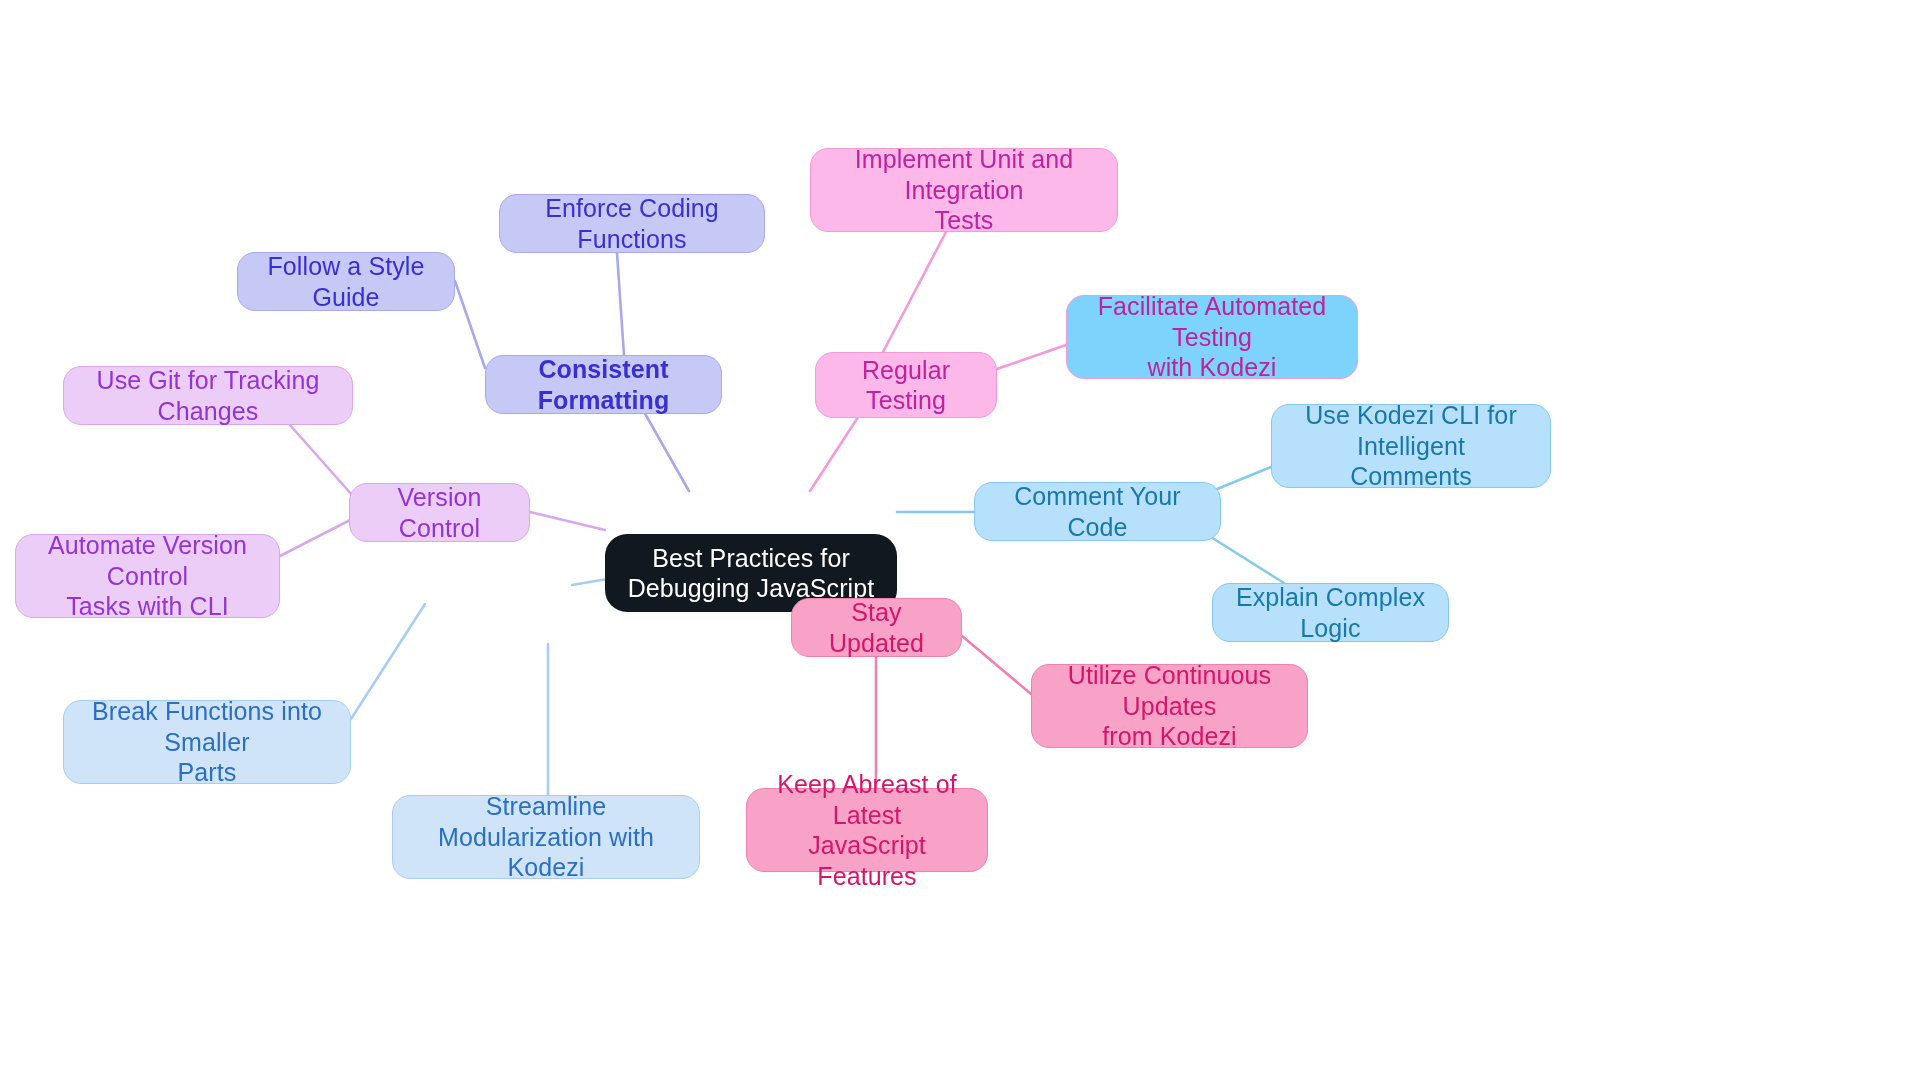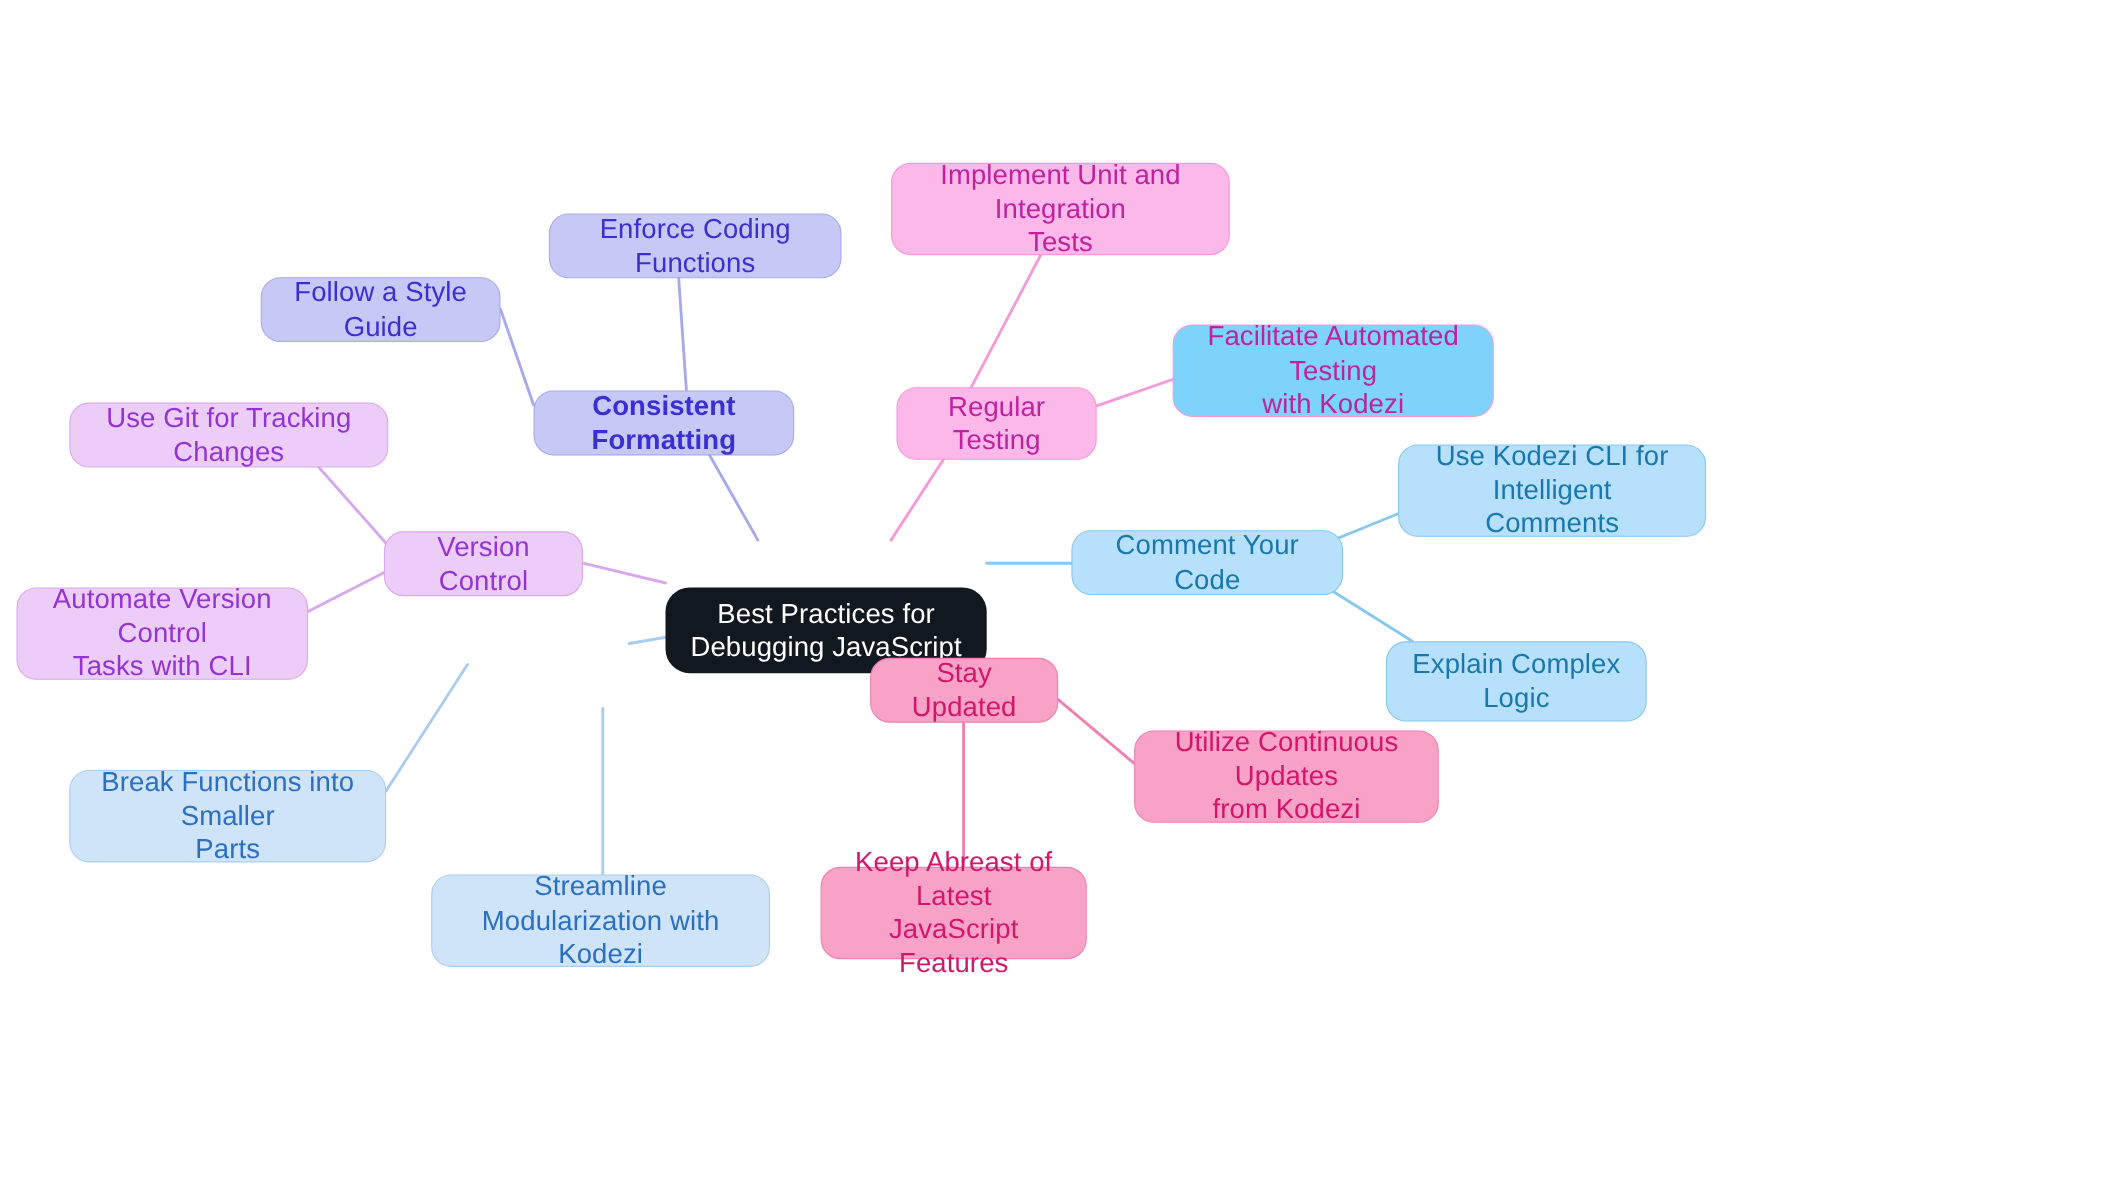--- a/index.html
+++ b/index.html
@@ -90,21 +90,21 @@
 
   <div class="node branch" style="left: 815px; top: 352px; width: 182px; height: 66px; background: rgb(251, 184, 232); color: rgb(192, 33, 156); border-color: rgb(244, 154, 217);">Regular Testing</div>
   <div class="node leaf" style="left: 810px; top: 148px; width: 308px; height: 84px; background: rgb(251, 184, 232); color: rgb(192, 33, 156); border-color: rgb(244, 154, 217);">Implement Unit and Integration
 Tests</div>
   <div class="node leaf" style="left: 1066px; top: 295px; width: 292px; height: 84px; background: #7dd3fc; color: rgb(192, 33, 156); border-color: rgb(244, 154, 217);">Facilitate Automated Testing
 with Kodezi</div>
 
   <div class="node branch" style="left: 974px; top: 482px; width: 247px; height: 59px; background: rgb(182, 224, 251); color: rgb(24, 120, 172); border-color: rgb(135, 200, 239);">Comment Your Code</div>
   <div class="node leaf" style="left: 1271px; top: 404px; width: 280px; height: 84px; background: rgb(182, 224, 251); color: rgb(24, 120, 172); border-color: rgb(135, 200, 239);">Use Kodezi CLI for Intelligent
 Comments</div>
-  <div class="node leaf" style="left: 1212px; top: 583px; width: 237px; height: 73px; background: rgb(182, 224, 251); color: rgb(24, 120, 172); border-color: rgb(135, 200, 239); margin-left: 48px;">Explain Complex Logic</div>
+  <div class="node leaf" style="left: 1212px; top: 583px; width: 237px; height: 59px; background: rgb(182, 224, 251); color: rgb(24, 120, 172); border-color: rgb(135, 200, 239);">Explain Complex Logic</div>
 
   <div class="node leaf" style="left: 63px; top: 700px; width: 288px; height: 84px; background: rgb(207, 228, 248); color: rgb(42, 111, 192); border-color: rgb(169, 205, 240);">Break Functions into Smaller
 Parts</div>
   <div class="node leaf" style="left: 392px; top: 795px; width: 308px; height: 84px; background: rgb(207, 228, 248); color: rgb(42, 111, 192); border-color: rgb(169, 205, 240);">Streamline Modularization with
 Kodezi</div>
 
   <div class="node branch" style="left: 791px; top: 598px; width: 171px; height: 59px; background: rgb(249, 162, 200); color: rgb(212, 22, 107); border-color: rgb(240, 128, 176);">Stay Updated</div>
   <div class="node leaf" style="left: 1031px; top: 664px; width: 277px; height: 84px; background: rgb(249, 162, 200); color: rgb(212, 22, 107); border-color: rgb(240, 128, 176);">Utilize Continuous Updates
 from Kodezi</div>
   <div class="node leaf" style="left: 746px; top: 788px; width: 242px; height: 84px; background: rgb(249, 162, 200); color: rgb(212, 22, 107); border-color: rgb(240, 128, 176);">Keep Abreast of Latest

